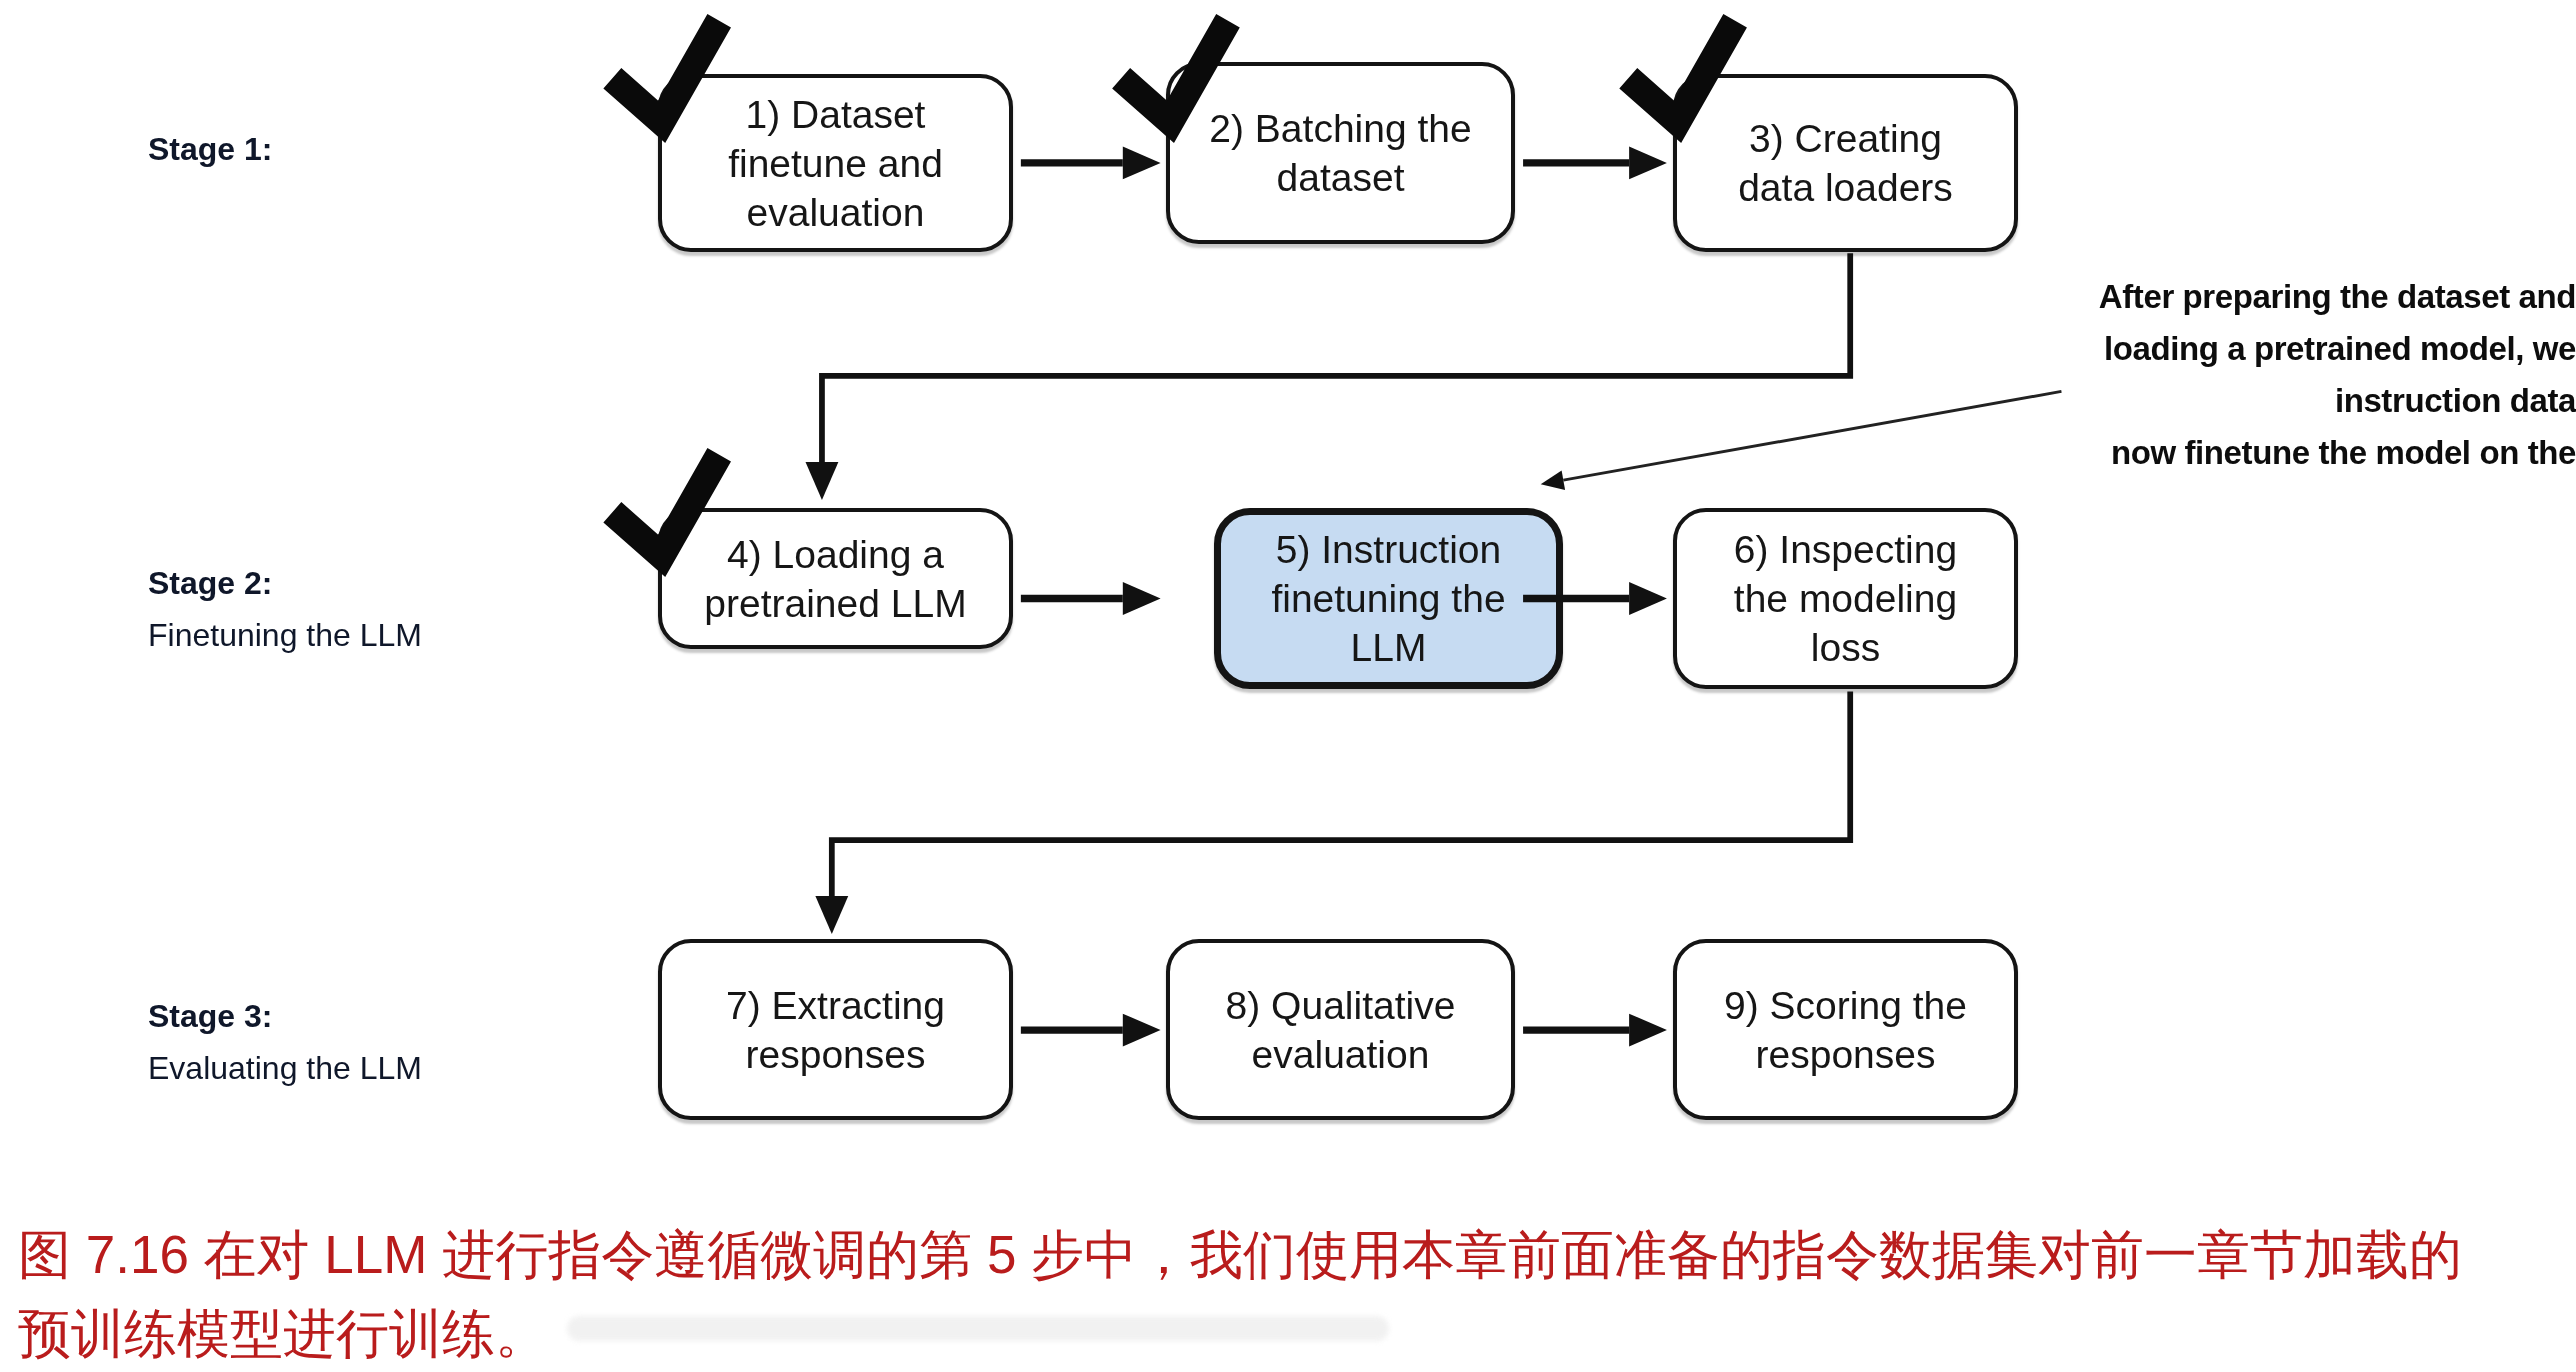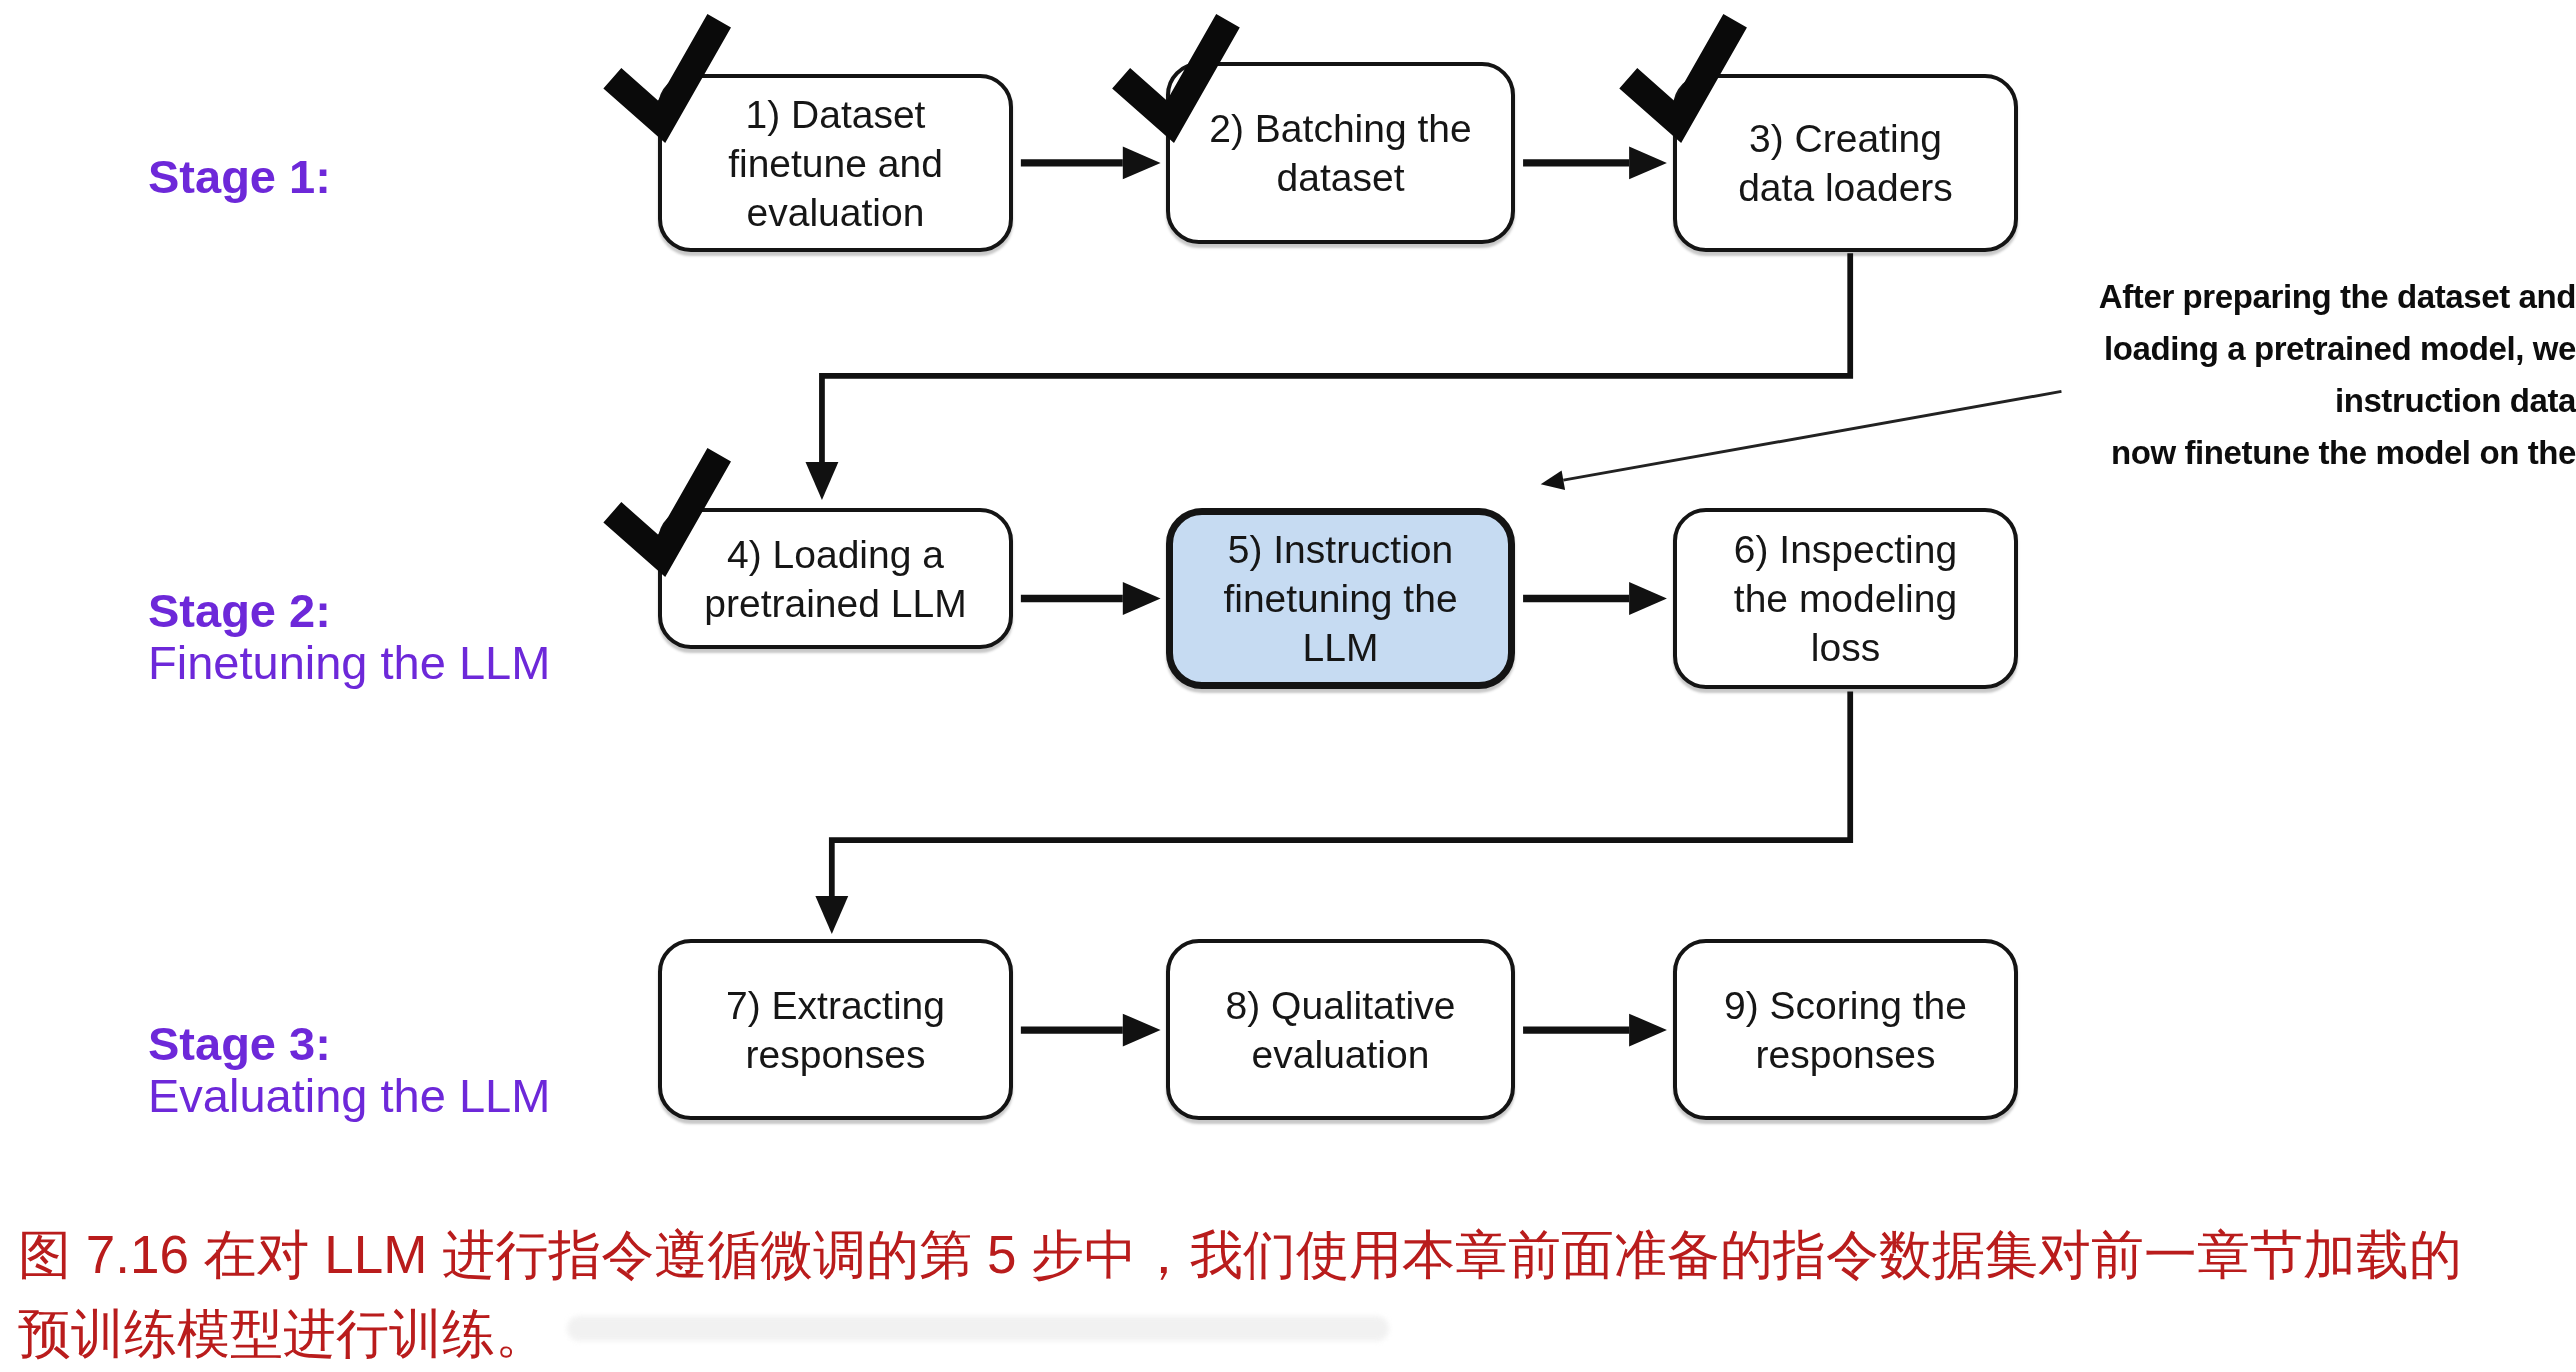--- a/index.html
+++ b/index.html
@@ -12,26 +12,25 @@
     font-family:"Liberation Sans","DejaVu Sans",sans-serif;
   }
   .lines{
     position:absolute;left:0;top:0;width:2576px;height:1373px;
     z-index:5;pointer-events:none;
   }
   .stage{
     position:absolute;
     left:148px;
     width:534px;
-    color:#6d28d9;
-    font-size:47px;
+    color:#0f172a;
+    font-size:32px;
     line-height:52px;
     white-space:nowrap;
     z-index:2;
-    margin-top:28px;
   }
   .stage-title{font-weight:700;}
   .box{
     position:absolute;
     box-sizing:border-box;
     background:#ffffff;
     border:4.1px solid #141414;
     border-radius:33px;
     display:flex;
     align-items:center;
@@ -42,20 +41,21 @@
   }
   .box-text{
     color:#161616;
     font-size:39px;
     line-height:49px;
   }
   .box.highlight{
     background:#c6dbf2;
     border-width:7.4px;
     border-radius:36px;
+    margin-left:48px;
   }
   .annotation{
     position:absolute;
     left:2038px;
     top:271px;
     width:538px;
     text-align:right;
     font-weight:700;
     font-size:33px;
     line-height:52px;

